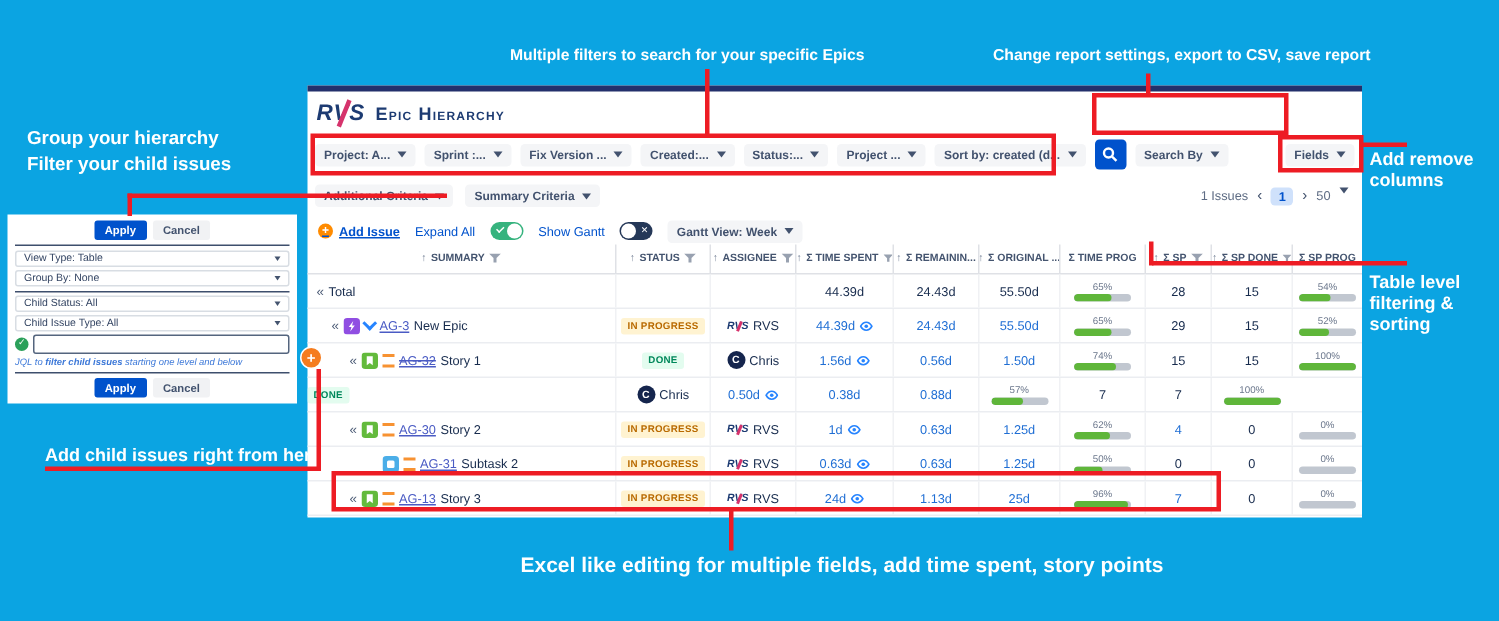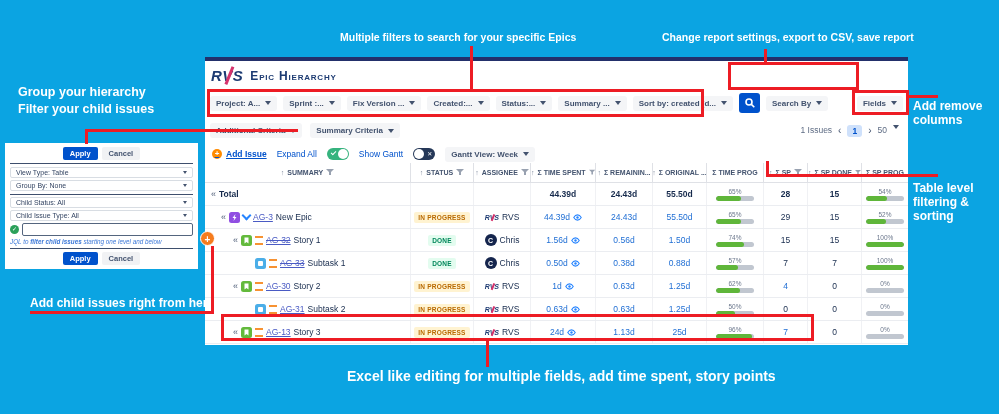--- a/index.html
+++ b/index.html
@@ -54,21 +54,21 @@
   .grid{flex:1;display:flex;flex-direction:column}
   .thead,.tr{display:grid;grid-template-columns:205px 63px 57px 65px 57px 54px 57px 44px 54px 1fr}
   .thead{height:19px;border-bottom:1px solid #dfe1e6}
   .th{display:flex;align-items:center;justify-content:center;gap:3px;font-size:7px;font-weight:bold;color:#44546f;border-left:1px solid #dfe1e6;overflow:hidden;white-space:nowrap}
   .th:first-child{border-left:none}
   .sortarrow{color:#7a869a;font-size:7px}
   .tr{height:22px;border-bottom:1px solid #ebedf1}
   .td{display:flex;align-items:center;justify-content:center;gap:3px;font-size:8.5px;color:#172b4d;border-left:1px solid #f0f1f4;overflow:hidden;white-space:nowrap}
   .td:first-child{border-left:none;justify-content:flex-start}
   .blue{color:#1f6ed4}
-  .bold{font-weight:bold}
+  .bold{font-weight:normal}
   .key{color:#4a5bc4;text-decoration:underline;font-size:8.5px}
   .struck{text-decoration:underline line-through}
   .collapse{color:#505f79;font-size:9px}
   .pri{width:8px;height:5px;border-top:2px solid #f79232;border-bottom:2px solid #f79232;flex:none}
   .chevb{width:5px;height:5px;border-right:2px solid #2684ff;border-bottom:2px solid #2684ff;transform:rotate(45deg);margin-top:-3px;flex:none}
   .ind-e{padding-left:16px}.ind-s{padding-left:28px}.ind-t{padding-left:50px}.ind-0{padding-left:6px}
   .badge{font-size:6.5px;font-weight:bold;border-radius:2px;padding:2px 4px;letter-spacing:.2px}
   .b-prog{background:#fff3d1;color:#b96a00}
   .b-done{background:#e3fcef;color:#00875a}
   .av{width:12px;height:12px;border-radius:50%;background:#15254d;color:#fff;font-size:7px;font-weight:bold;display:flex;align-items:center;justify-content:center;flex:none}
@@ -148,21 +148,21 @@
       </span>
     <span class="btn fbtn">
         <span>Created:...</span>
         <span class="chev"></span>
       </span>
     <span class="btn fbtn">
         <span>Status:...</span>
         <span class="chev"></span>
       </span>
     <span class="btn fbtn">
-        <span>Summary ...</span>
+        <span>Project ...</span>
         <span class="chev"></span>
       </span>
     <span class="btn fbtn">
         <span>Sort by: created (d...</span>
         <span class="chev"></span>
       </span>
     <span class="searchbtn">
       <svg width="12" height="12" viewBox="0 0 12 12">
           <circle cx="5" cy="5" r="3" fill="none" stroke="#fff" stroke-width="1.6"></circle>
           <line x1="7.4" y1="7.4" x2="10.3" y2="10.3" stroke="#fff" stroke-width="1.6"></line>
@@ -391,29 +391,20 @@
           <span class="prog">
             <span class="plabel">100%</span>
             <span class="pbar">
               <span class="pfill" style="display: block; width: 100%;"></span>
             </span>
           </span>
         </div>
     </div>
 
     <div class="tr">
-      <div class="td ind-t">
-        <svg width="11" height="11" viewBox="0 0 11 11">
-            <rect width="11" height="11" rx="2.5" fill="#4baee8"></rect>
-            <rect x="3" y="3" width="5" height="5" rx="1" fill="#fff"></rect>
-          </svg>
-        <span class="pri"></span>
-        <a class="key struck">AG-33</a>
-        <span>Subtask 1</span>
-        </div>
       <div class="td">
           <span class="badge b-done">DONE</span>
         </div>
       <div class="td">
           <span class="av">C</span>
           <span>Chris</span>
         </div>
       <div class="td blue">
           <span>0.50d</span>
           <svg width="9" height="7" viewBox="0 0 12 9">

